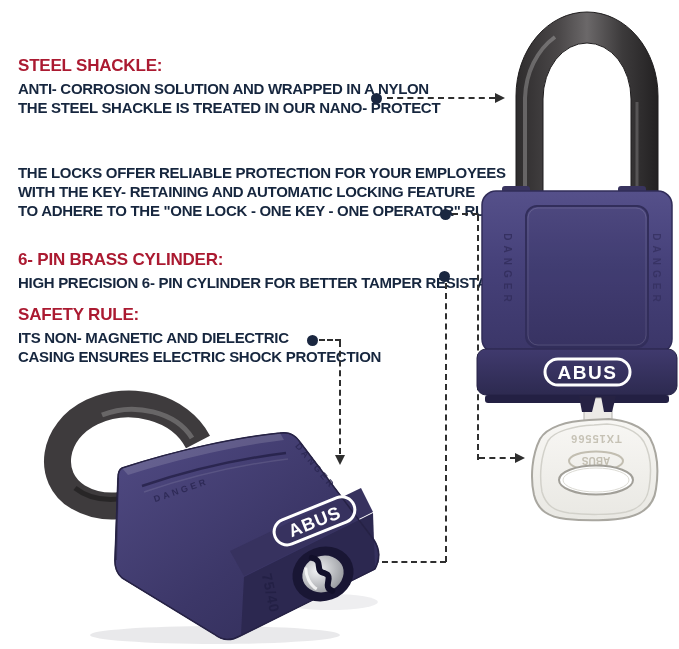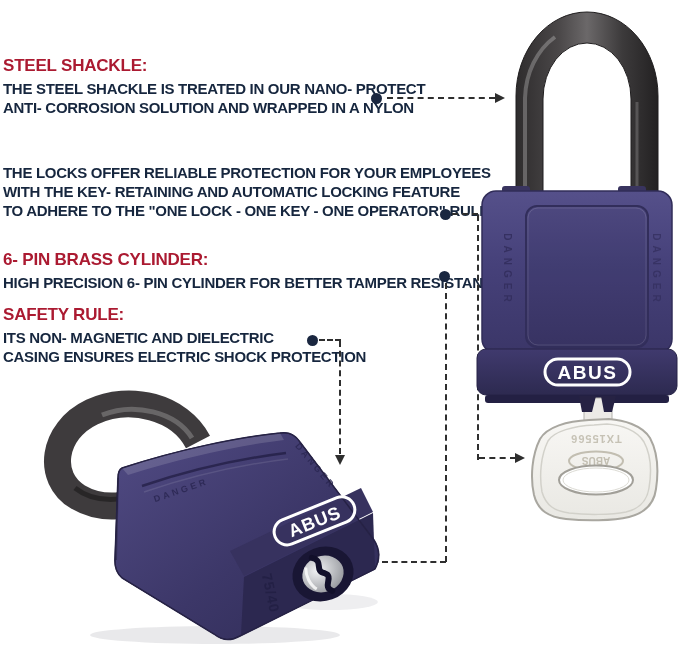--- a/index.html
+++ b/index.html
@@ -1,19 +1,19 @@
 <!DOCTYPE html>
 <html><head>
 <meta charset="utf-8">
 <style>
   html,body{margin:0;padding:0;background:#fff;}
   .canvas{position:relative;width:679px;height:649px;background:#ffffff;overflow:hidden;
           font-family:"Liberation Sans",sans-serif;}
   
-  .feature{position:absolute;left:3px;font-weight:bold;}
+  .feature{position:absolute;left:18px;font-weight:bold;}
   .f-head{font-size:17px;line-height:20px;color:#ab1a31;letter-spacing:-0.2px;margin-bottom:3px;}
   .f-line{font-size:15px;line-height:19px;color:#16263e;letter-spacing:-0.3px;white-space:nowrap;}
   
   .dot{position:absolute;width:11px;height:11px;border-radius:50%;background:#1a2740;}
   .dash-h{position:absolute;height:0;border-top:2px dashed #2e2e2e;}
   .dash-v{position:absolute;width:0;border-left:2px dashed #2e2e2e;}
   .arr-r{position:absolute;width:0;height:0;border-top:5px solid transparent;
          border-bottom:5px solid transparent;border-left:10px solid #2e2e2e;}
   .arr-l{position:absolute;width:0;height:0;border-top:5px solid transparent;
          border-bottom:5px solid transparent;border-right:10px solid #2e2e2e;}
@@ -22,22 +22,22 @@
   svg{position:absolute;}
   svg text{font-family:"Liberation Sans",sans-serif;}
 </style>
 </head>
 <body>
 
 <div class="canvas">
 
   <div class="feature" style="top:56px">
     <div class="f-head">STEEL SHACKLE:</div>
+    <div class="f-line">ANTI- CORROSION SOLUTION AND WRAPPED IN A NYLON</div>
     <div class="f-line">THE STEEL SHACKLE IS TREATED IN OUR NANO- PROTECT</div>
-    <div class="f-line">ANTI- CORROSION SOLUTION AND WRAPPED IN A NYLON</div>
   </div>
 
   <div class="feature" style="top:163px">
     <div class="f-line">THE LOCKS OFFER RELIABLE PROTECTION FOR YOUR EMPLOYEES</div>
     <div class="f-line">WITH THE KEY- RETAINING AND AUTOMATIC LOCKING FEATURE</div>
     <div class="f-line">TO ADHERE TO THE "ONE LOCK -  ONE KEY -  ONE OPERATOR" RULE</div>
   </div>
 
   <div class="feature" style="top:250px">
     <div class="f-head">6- PIN BRASS CYLINDER:</div>

